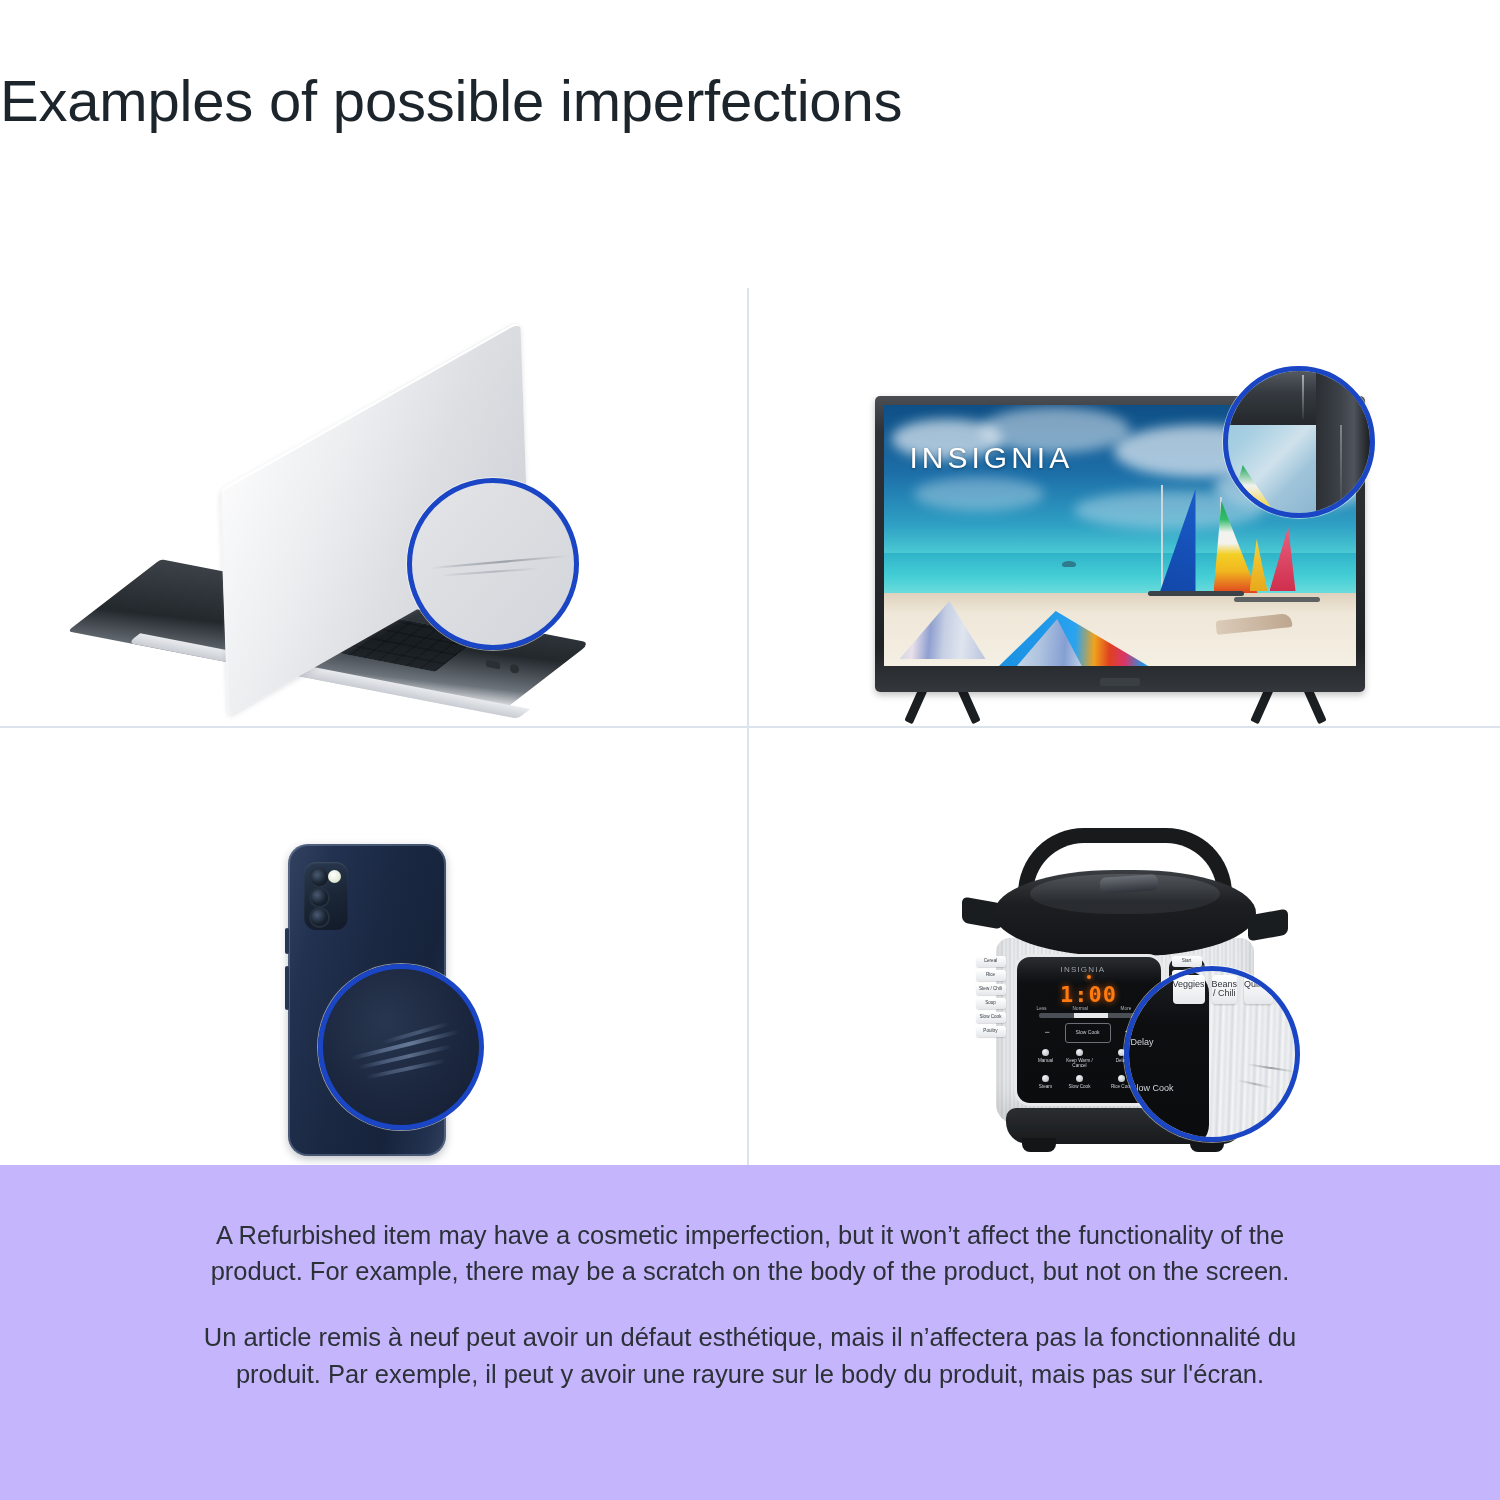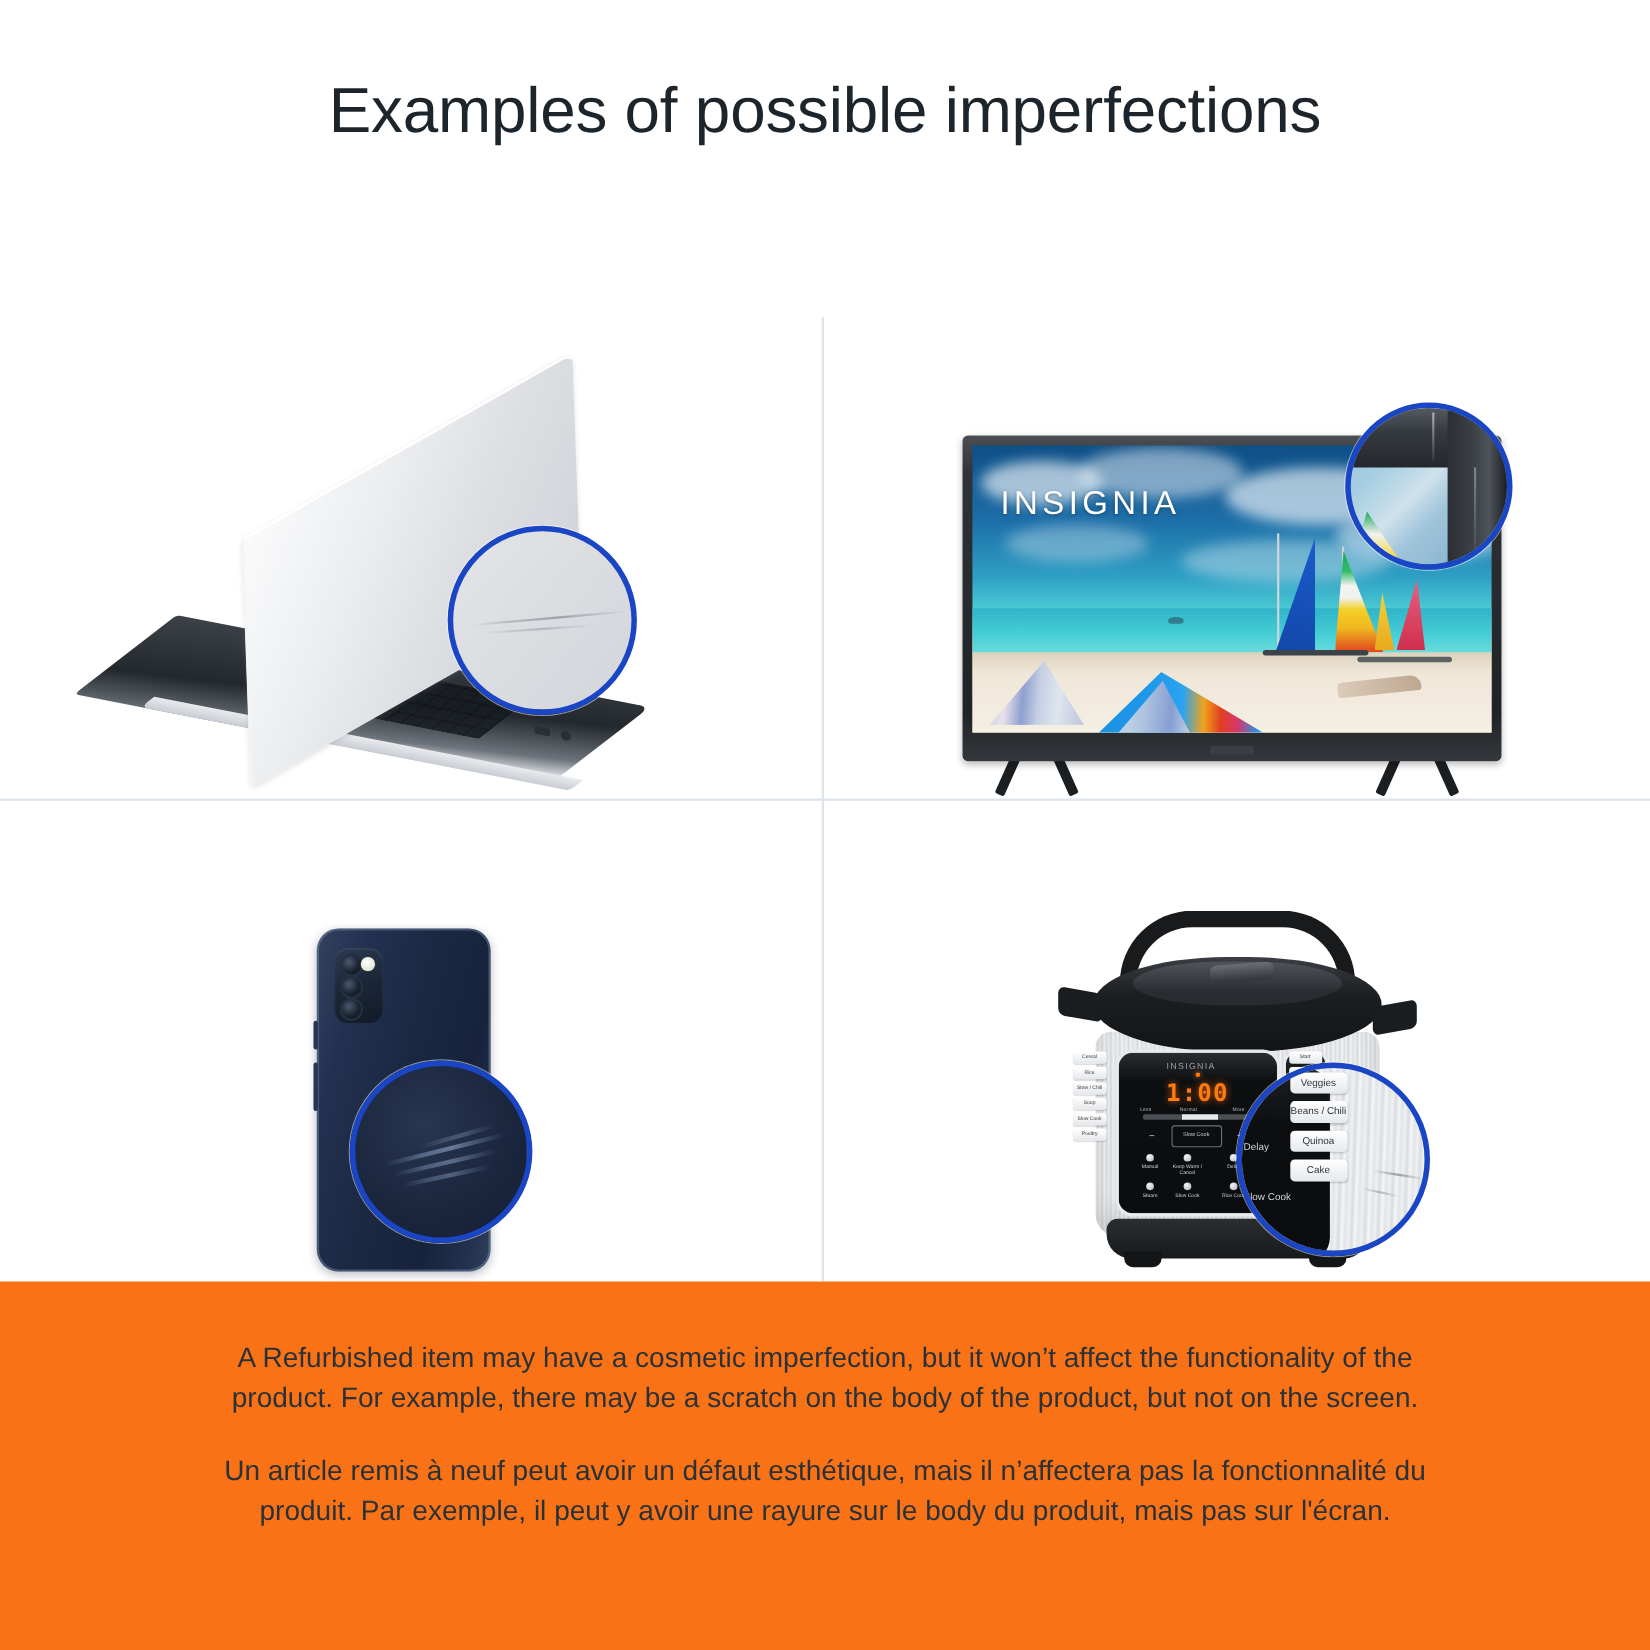--- a/index.html
+++ b/index.html
@@ -16,21 +16,21 @@
     position: relative;
     width: 1500px;
     height: 1500px;
     background: #ffffff;
   }
 
   
   .header {
     position: absolute;
     top: 62px; left: 0; right: 0;
-    text-align: center;
+    text-align: left;
   }
   .header .line {
     display: block;
     font-size: 58px;
     font-weight: 400;
     line-height: 1.33;
     color: #1d252c;
     letter-spacing: -0.2px;
   }
 
@@ -573,21 +573,21 @@
   }
   .mpc-dark {
     position:absolute; left: -4px; top: 0;
     width: 84px; height: 176px;
     background: linear-gradient(180deg,#1d2024 0%, #0c0e10 30%, #0a0c0e 100%);
     border-radius: 0 22px 22px 0;
   }
   .mpc-btncol {
     position:absolute; left: 44px; top: 4px;
     width: 52px;
-    display:flex; flex-direction:column; gap: 7px;
+    display:flex; gap: 7px;
   }
   .mpc-btn {
     background: linear-gradient(180deg,#ffffff,#e6e8eb);
     border-radius: 4px;
     font-size: 9px;
     color: #2f353b;
     text-align:center;
     padding: 5px 0;
     line-height: 1.05;
     box-shadow: 0 1px 2px rgba(0,0,0,.2);
@@ -609,21 +609,21 @@
     width: 36px; height: 2px;
     background: linear-gradient(90deg, rgba(0,0,0,0), rgba(90,97,105,.38), rgba(0,0,0,0));
     transform: rotate(12deg);
   }
 
   
   .footer {
     position: absolute;
     left: 0; top: 1165px;
     width: 1500px; height: 335px;
-    background: #f97316;
+    background: #c4b5fd;
     padding: 52px 170px 0 170px;
   }
   .footer p {
     text-align: center;
     font-size: 25.5px;
     line-height: 1.42;
     color: #2b3137;
   }
   .footer p + p { margin-top: 30px; }
 </style>

